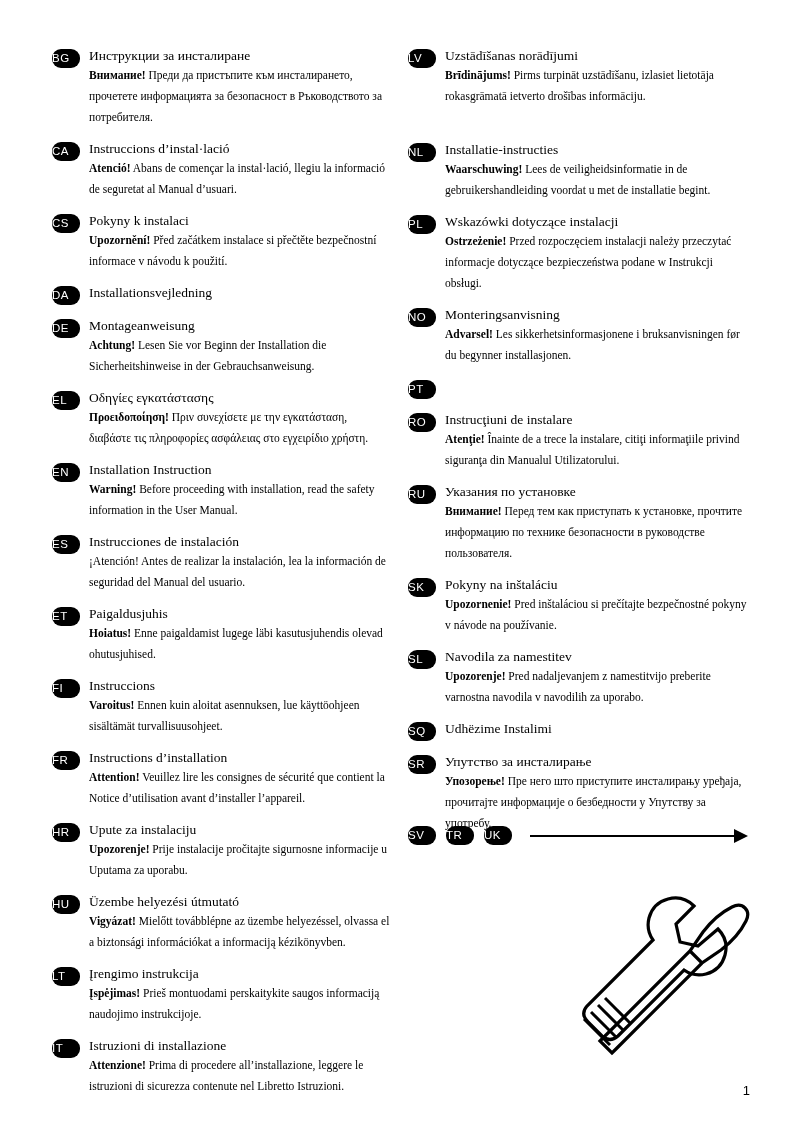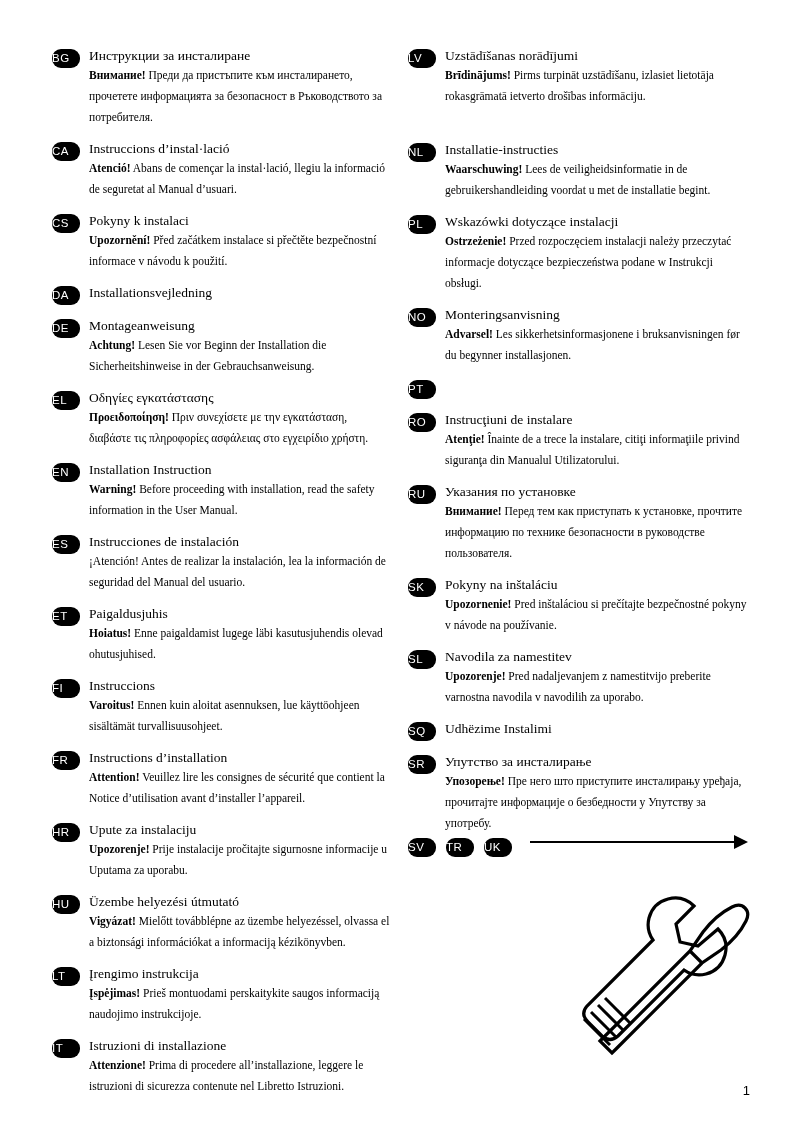--- a/index.html
+++ b/index.html
@@ -73,21 +73,21 @@
     left: 408px;
     top: 826px;
     width: 350px;
   }
   .badge-row {
     display: flex;
     align-items: center;
   }
   .badge-row .badge {
     margin-right: 10px;
-    margin-top: 12px;
+    margin-top: 0;
   }
   .arrow {
     position: relative;
     flex: 1 1 auto;
     height: 19px;
     margin-left: 8px;
   }
   .arrow-line {
     position: absolute;
     left: 0;

